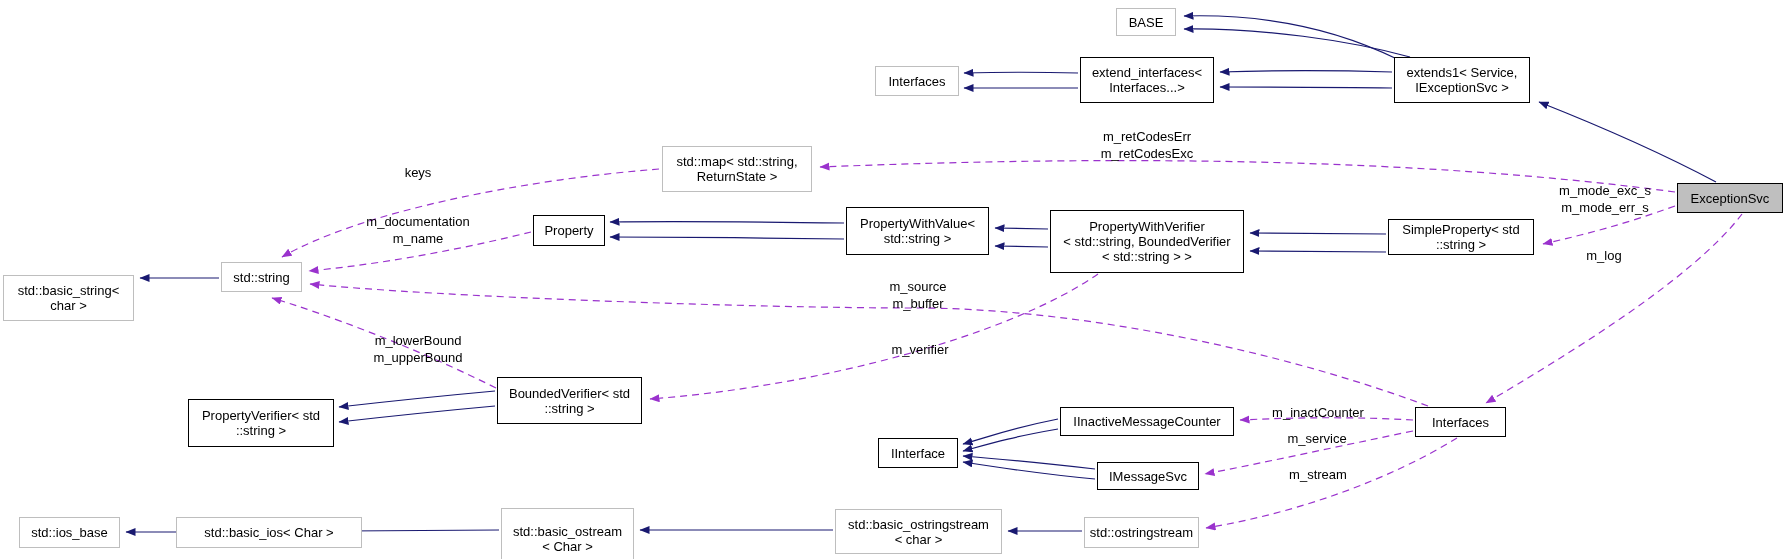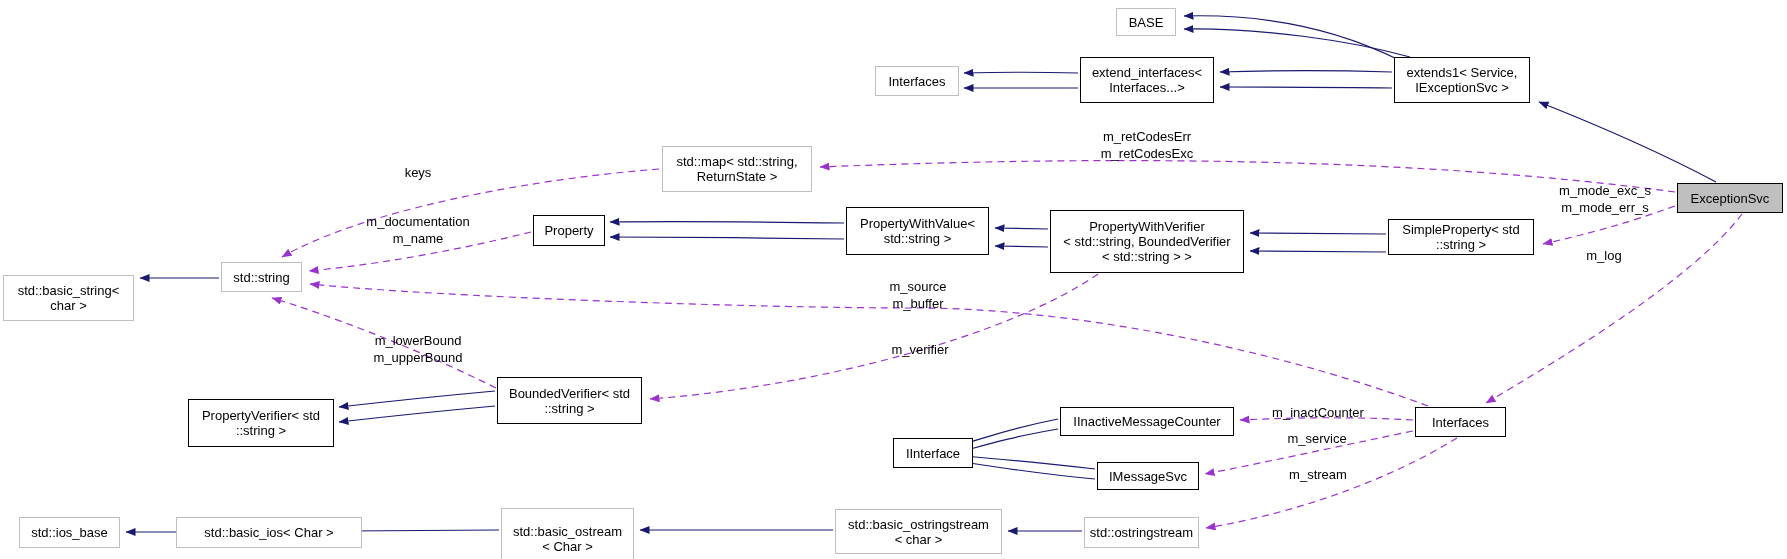--- a/index.html
+++ b/index.html
@@ -90,21 +90,21 @@
 &lt; std::string &gt; &gt;</div>
   <div class="node" style="left:1388px;top:219px;width:146px;height:36px;">SimpleProperty&lt; std
 ::string &gt;</div>
   <div class="node ext" style="left:3px;top:255px;width:131px;height:46px;margin-top:20px;">std::basic_string&lt;
 char &gt;</div>
   <div class="node ext" style="left:221px;top:262px;width:81px;height:30px;">std::string</div>
   <div class="node" style="left:188px;top:399px;width:146px;height:48px;">PropertyVerifier&lt; std
 ::string &gt;</div>
   <div class="node" style="left:497px;top:377px;width:145px;height:47px;">BoundedVerifier&lt; std
 ::string &gt;</div>
-  <div class="node" style="left:878px;top:438px;width:80px;height:30px;margin-left:15px;">IInterface</div>
+  <div class="node" style="left:878px;top:438px;width:80px;height:30px;">IInterface</div>
   <div class="node" style="left:1060px;top:407px;width:174px;height:29px;">IInactiveMessageCounter</div>
   <div class="node" style="left:1097px;top:462px;width:102px;height:28px;">IMessageSvc</div>
   <div class="node" style="left:1415px;top:407px;width:91px;height:30px;">Interfaces</div>
   <div class="node ext" style="left:19px;top:517px;width:101px;height:31px;">std::ios_base</div>
   <div class="node ext" style="left:176px;top:517px;width:186px;height:31px;">std::basic_ios&lt; Char &gt;</div>
   <div class="node ext" style="left:501px;top:508px;width:133px;height:62px;">std::basic_ostream
 &lt; Char &gt;</div>
   <div class="node ext" style="left:835px;top:509px;width:167px;height:45px;">std::basic_ostringstream
 &lt; char &gt;</div>
   <div class="node ext" style="left:1084px;top:517px;width:115px;height:31px;">std::ostringstream</div>

